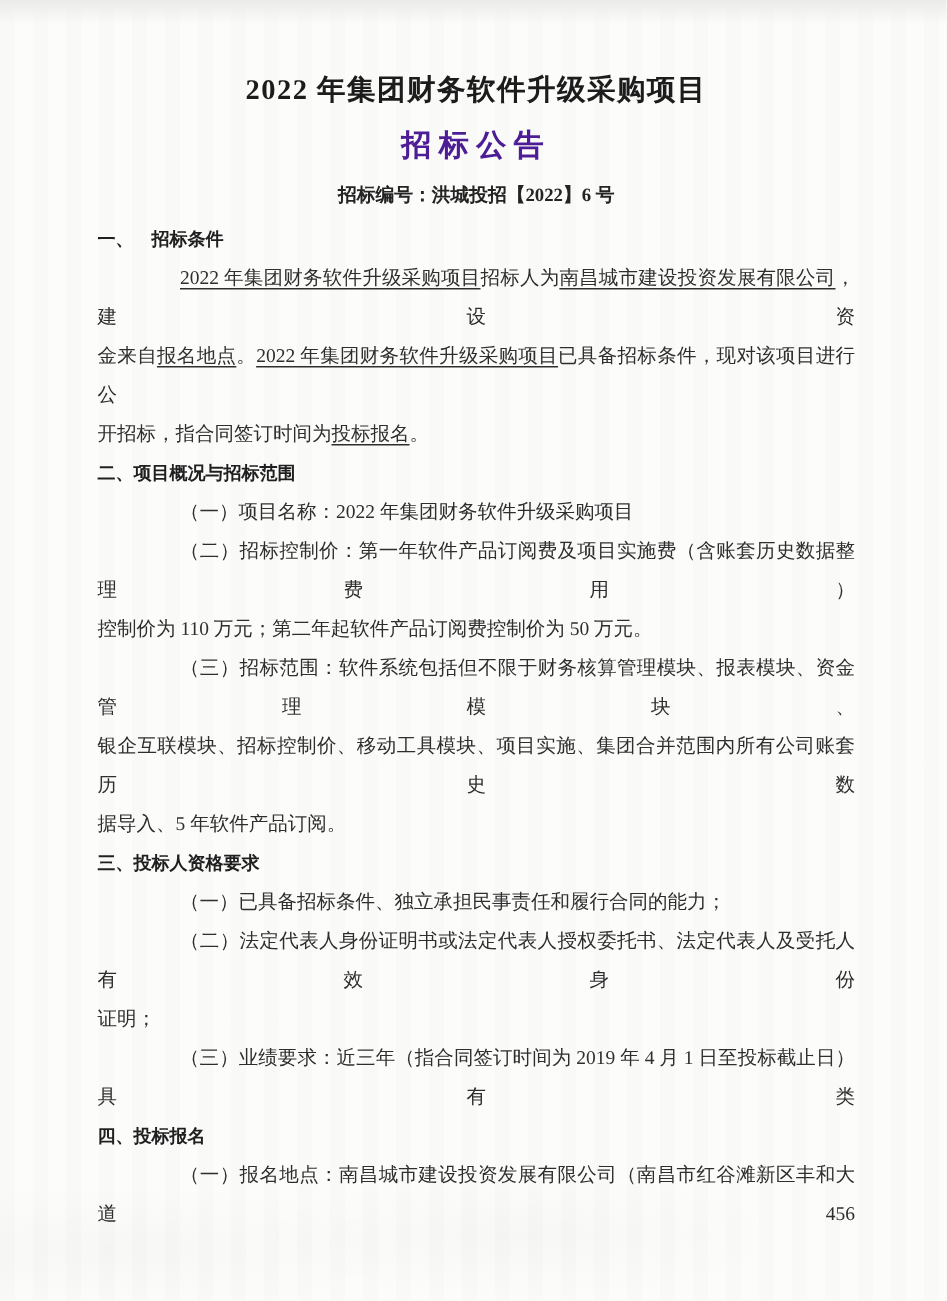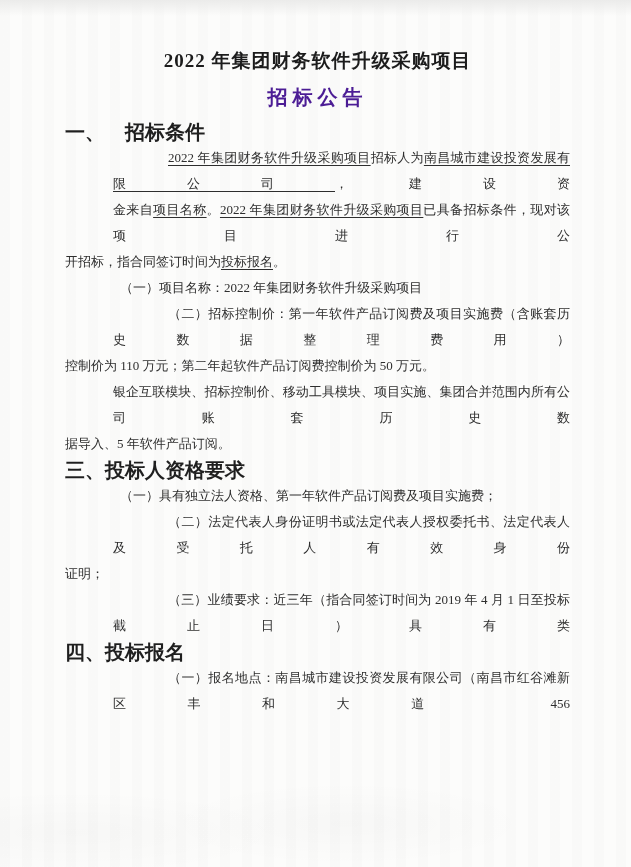--- a/index.html
+++ b/index.html
@@ -40,50 +40,53 @@
   .title2 {
     font-size: 20px; font-weight: bold; text-align: center;
     line-height: 30px; margin-top: 6px; color: #4c1d95; letter-spacing: 5px;
   }
   .doc-number {
     font-size: 12.5px; font-weight: bold; text-align: center;
     line-height: 18px; margin-top: 9px; color: #242424;
   }
   .doc-body { margin-top: 7px; }
   .heading {
-    font-size: 20px; font-weight: bold; line-height: 26px; color: #1f1f1f;
+    font-size: 12px; font-weight: bold; line-height: 26px; color: #1f1f1f;
   }
   .bline {
     font-size: 13px; line-height: 26px; color: #2e2e2e;
   }
   .bline.indent { text-indent: 55px; }
-  .bline.fill { text-align: justify; text-align-last: justify; margin-left: 48px; }
+  .bline.fill { text-align: justify; text-align-last: justify; }
   .seg.u { text-decoration: underline; text-underline-offset: 3px; }
 </style>
 </head>
 <body>
 
 <div class="page">
   <div class="scan-texture"></div>
   <div class="scan-top-edge"></div>
   <div class="content">
     <div class="title1">2022 年集团财务软件升级采购项目</div>
     <div class="title2">招标公告</div>
+    <div class="doc-number">招标编号：洪城投招【2022】6 号</div>
     <div class="doc-body">
         <div class="heading">一、　招标条件</div>
         <div class="bline indent fill"><span class="seg u">2022 年集团财务软件升级采购项目</span><span class="seg">招标人为</span><span class="seg u">南昌城市建设投资发展有限公司</span><span class="seg">，建设资</span></div>
-        <div class="bline fill"><span class="seg">金来自</span><span class="seg u">项目名称</span><span class="seg">。</span><span class="seg u">2022 年集团财务软件升级采购项目</span><span class="seg">已具备招标条件，现对该项目进行公</span></div>
+        <div class="bline fill"><span class="seg">金来自</span><span class="seg u">报名地点</span><span class="seg">。</span><span class="seg u">2022 年集团财务软件升级采购项目</span><span class="seg">已具备招标条件，现对该项目进行公</span></div>
         <div class="bline"><span class="seg">开招标，指合同签订时间为</span><span class="seg u">投标报名</span><span class="seg">。</span></div>
+        <div class="heading">二、项目概况与招标范围</div>
         <div class="bline indent"><span class="seg">（一）项目名称：2022 年集团财务软件升级采购项目</span></div>
         <div class="bline indent fill"><span class="seg">（二）招标控制价：第一年软件产品订阅费及项目实施费（含账套历史数据整理费用）</span></div>
         <div class="bline"><span class="seg">控制价为 110 万元；第二年起软件产品订阅费控制价为 50 万元。</span></div>
+        <div class="bline indent fill"><span class="seg">（三）招标范围：软件系统包括但不限于财务核算管理模块、报表模块、资金管理模块、</span></div>
         <div class="bline fill"><span class="seg">银企互联模块、招标控制价、移动工具模块、项目实施、集团合并范围内所有公司账套历史数</span></div>
         <div class="bline"><span class="seg">据导入、5 年软件产品订阅。</span></div>
         <div class="heading">三、投标人资格要求</div>
-        <div class="bline indent"><span class="seg">（一）具有独立法人资格、第一年软件产品订阅费及项目实施费；</span></div>
+        <div class="bline indent"><span class="seg">（一）已具备招标条件、独立承担民事责任和履行合同的能力；</span></div>
         <div class="bline indent fill"><span class="seg">（二）法定代表人身份证明书或法定代表人授权委托书、法定代表人及受托人有效身份</span></div>
         <div class="bline"><span class="seg">证明；</span></div>
         <div class="bline indent fill"><span class="seg">（三）业绩要求：近三年（指合同签订时间为 2019 年 4 月 1 日至投标截止日）具有类</span></div>
         <div class="heading">四、投标报名</div>
         <div class="bline indent fill"><span class="seg">（一）报名地点：南昌城市建设投资发展有限公司（南昌市红谷滩新区丰和大道 456</span></div>
       </div>
   </div>
 </div>
 
 </body></html>

